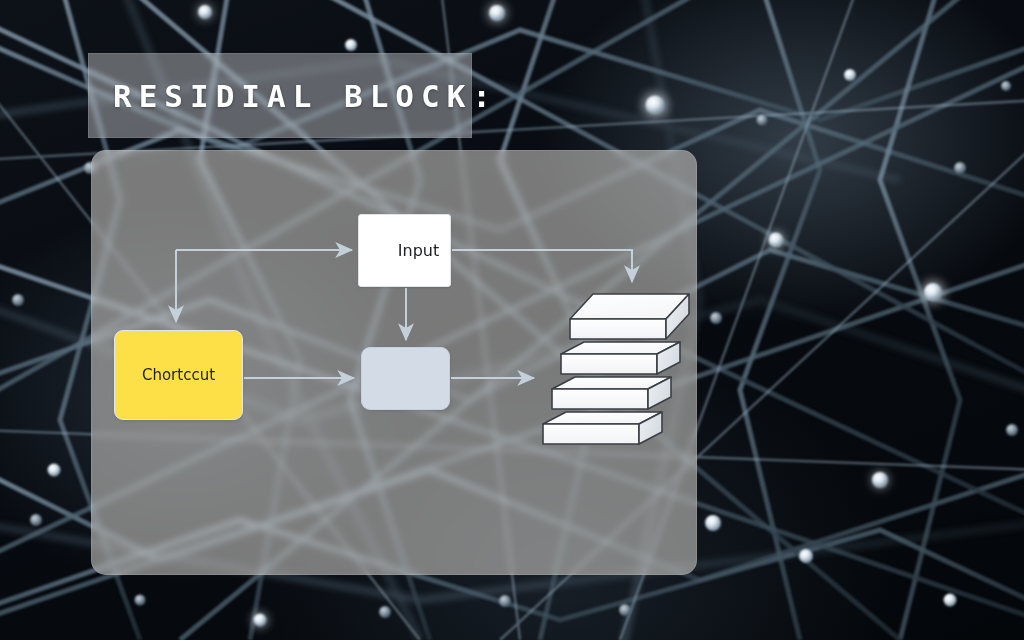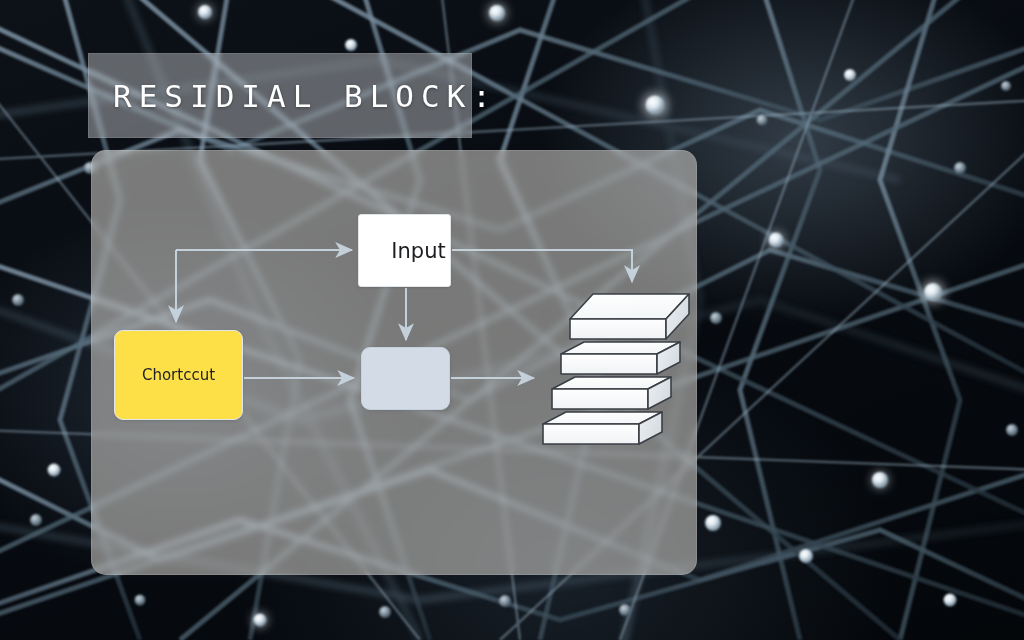--- a/index.html
+++ b/index.html
@@ -39,21 +39,21 @@
     background: rgba(216,220,224,0.42);
     box-shadow: 0 0 0 1px rgba(255,255,255,0.10) inset;
     display: flex;
     align-items: center;
     backdrop-filter: blur(2px);
   }
   #title-text {
     color: #ffffff;
     font-family: "DejaVu Sans Mono", "Liberation Mono", monospace;
     font-size: 31px;
-    font-weight: 400;
+    font-weight: 700;
     letter-spacing: 7px;
     padding-left: 25px;
     white-space: nowrap;
     text-shadow: 0 1px 3px rgba(0,0,0,0.35);
   }
 
   
   #panel {
     position: absolute;
     left: 91px; top: 150px;
@@ -87,21 +87,21 @@
   }
 
   #node-input {
     left: 358px; top: 214px;
     width: 93px; height: 73px;
     background: #ffffff;
     border: 1px solid #e2e5e8;
     border-radius: 3px;
     box-shadow: 0 1px 2px rgba(40,50,60,0.18);
   }
-  #node-input .node-label { font-size: 21px; margin-left: 28px; }
+  #node-input .node-label { font-size: 16px; margin-left: 28px; }
 
   #node-shortcut {
     left: 114px; top: 330px;
     width: 129px; height: 90px;
     background: #fde047;
     border: 1px solid #e3e6e9;
     border-radius: 9px;
     box-shadow: 0 1px 3px rgba(40,50,60,0.16);
   }
   #node-shortcut .node-label { font-size: 15px; }

